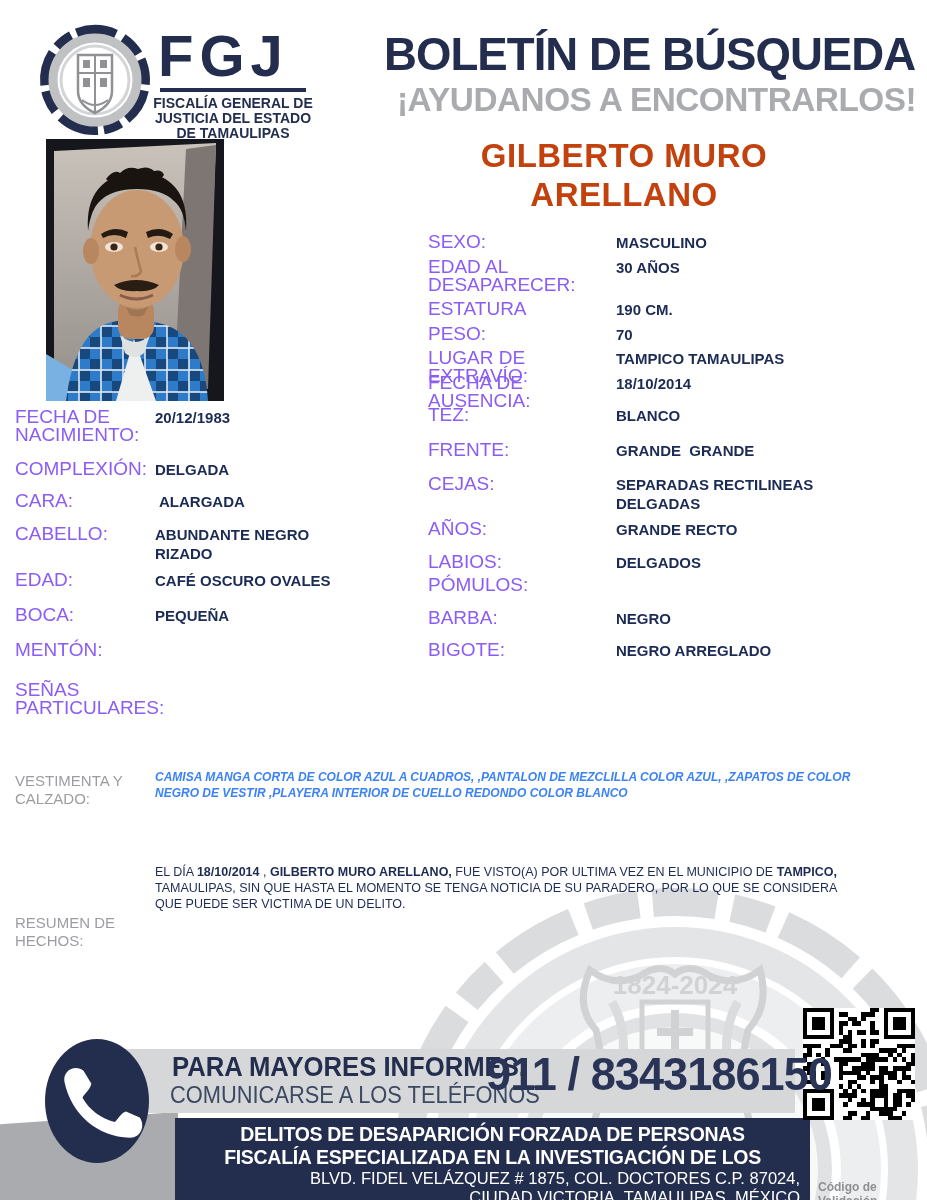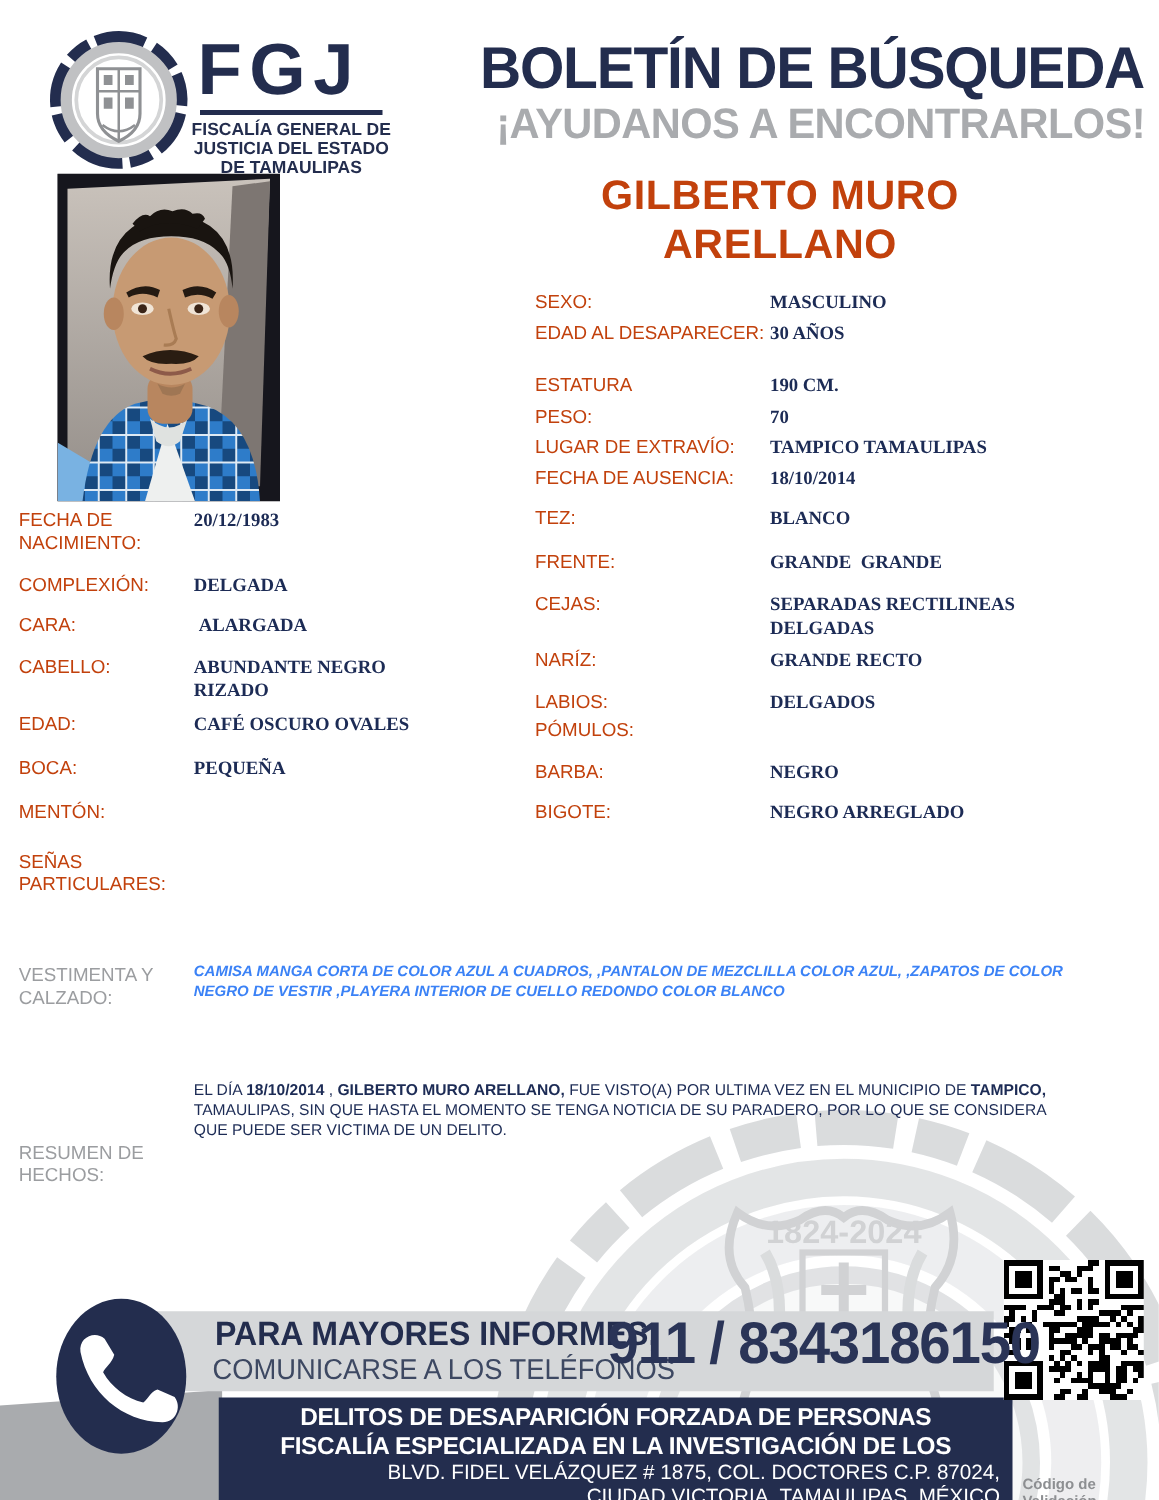--- a/index.html
+++ b/index.html
@@ -17,22 +17,22 @@
   .sub-title{left:397px;top:80px;font-size:34px;font-weight:800;color:#a9abae;
              letter-spacing:-.5px;transform:scaleX(.98);transform-origin:left top;white-space:nowrap;}
 
   
   .person-name{left:368px;top:136px;width:512px;text-align:center;font-size:33px;line-height:39px;
                font-weight:700;color:#c2410c;letter-spacing:.5px;}
   .photo-frame{left:46px;top:139px;width:178px;height:262px;background:#16161d;overflow:hidden;}
 
   
   .row{position:absolute;display:flex;}
-  .lbl{color:#c2410c;font-size:15px;line-height:18px;font-weight:400;white-space:pre-wrap;}
-  .val{color:#1c2b55;font-size:15px;line-height:19px;font-weight:700;white-space:pre-wrap;font-family:Liberation Serif, serif;}
+  .lbl{color:#8b5cf6;font-size:19px;line-height:18px;font-weight:400;white-space:pre-wrap;}
+  .val{color:#1c2b55;font-size:15px;line-height:19px;font-weight:700;white-space:pre-wrap;}
   .rcol .lbl{width:188px;}
   .rcol{left:428px;}
   .rcol .val{width:280px;}
   .lcol{left:15px;}
   .lcol .lbl{width:140px;}
   .lcol .val{width:250px;}
 
   .block-label{color:#9b9da0;font-size:15px;line-height:18px;}
   .vest-text{left:155px;top:770px;width:700px;font-size:12px;line-height:15.5px;font-weight:700;
              color:#3b82f6;font-style:italic;}
@@ -175,21 +175,21 @@
 </div>
 <div class="row rcol" style="top:441px">
   <span class="lbl">FRENTE:</span>
   <span class="val">GRANDE  GRANDE</span>
 </div>
 <div class="row rcol" style="top:475px">
   <span class="lbl">CEJAS:</span>
   <span class="val" style="width:230px">SEPARADAS RECTILINEAS DELGADAS</span>
 </div>
 <div class="row rcol" style="top:520px">
-  <span class="lbl">NARÍZ:</span>
+  <span class="lbl">AÑOS:</span>
   <span class="val">GRANDE RECTO</span>
 </div>
 <div class="row rcol" style="top:553px">
   <span class="lbl">LABIOS:</span>
   <span class="val">DELGADOS</span>
 </div>
 <div class="row rcol" style="top:576px">
   <span class="lbl">PÓMULOS:</span>
   <span class="val"></span>
 </div>

